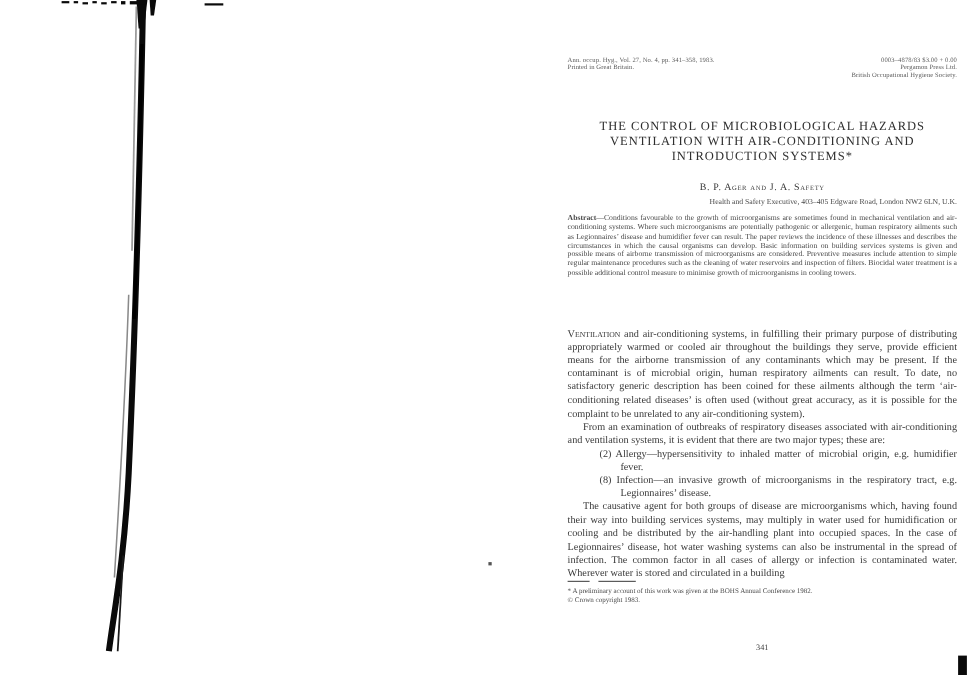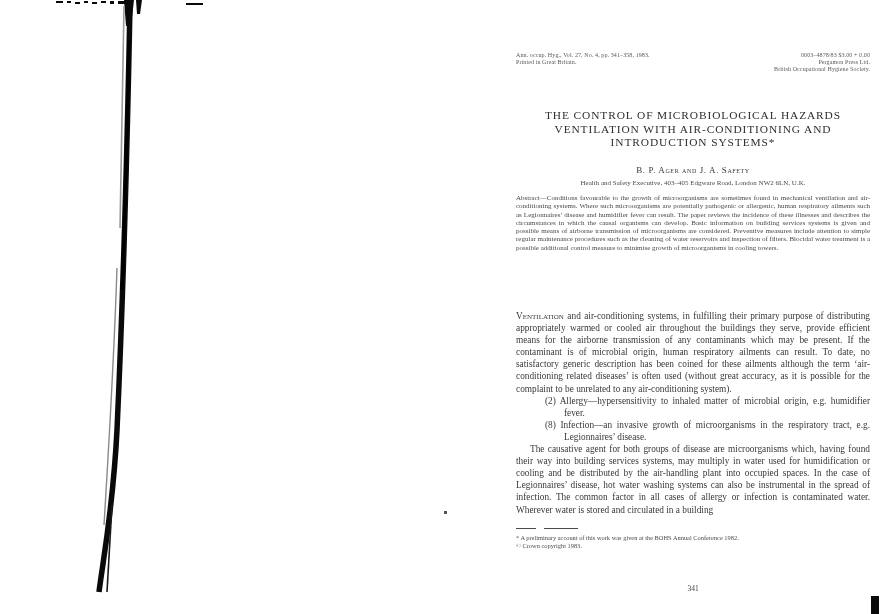--- a/index.html
+++ b/index.html
@@ -45,45 +45,44 @@
   .authors {
     position: absolute; top: 113px; left: 0; right: 0;
     text-align: center;
     font-variant: small-caps;
     font-size: 9px; letter-spacing: 0.6px;
     color: #3a3a3a;
   }
 
   .affiliation {
     position: absolute; top: 127px; left: 0; right: 0;
-    text-align: center;
+    text-align: right;
     font-size: 7px; color: #4a4a4a;
   }
 
   .abstract {
     position: absolute; top: 142px; left: 0; right: 0;
     font-size: 7px; line-height: 8.3px;
     text-align: justify;
     color: #484848;
   }
-  .abstract .abstract-label { font-weight: normal; }
+  .abstract .abstract-label { font-weight: bold; }
 
   .section-heading {
     position: absolute; top: 233px; left: 0; right: 0;
     text-align: center;
     font-size: 8px; letter-spacing: 2.6px;
     color: #3c3c3c;
   }
 
   .bodytext {
     position: absolute; top: 246px; left: 0; right: 0;
     font-size: 9.3px; line-height: 12.1px;
     text-align: justify;
     color: #383838;
-    margin-top: 12px;
   }
   .bodytext p { margin: 0; }
   .p-indent { text-indent: 14px; }
   .lead-smallcaps { font-variant: small-caps; }
   .list-item { padding-left: 48px; text-indent: -19px; }
 
   .footnotes {
     position: absolute; top: 476px; left: 0; right: 0;
     font-size: 6.4px; line-height: 8.2px;
     color: #4c4c4c;
@@ -156,20 +155,21 @@
 
   <div class="affiliation">Health and Safety Executive, 403–405 Edgware Road, London NW2 6LN, U.K.</div>
 
   <div class="abstract">
     <span class="abstract-label">Abstract</span><span>—Conditions favourable to the growth of microorganisms are sometimes found in mechanical ventilation and air-conditioning systems. Where such microorganisms are potentially pathogenic or allergenic, human respiratory ailments such as Legionnaires’ disease and humidifier fever can result. The paper reviews the incidence of these illnesses and describes the circumstances in which the causal organisms can develop. Basic information on building services systems is given and possible means of airborne transmission of microorganisms are considered. Preventive measures include attention to simple regular maintenance procedures such as the cleaning of water reservoirs and inspection of filters. Biocidal water treatment is a possible additional control measure to minimise growth of microorganisms in cooling towers.</span>
   </div>
 
 
   <div class="bodytext">
     <p><span class="lead-smallcaps">Ventilation</span><span> and air-conditioning systems, in fulfilling their primary purpose of distributing appropriately warmed or cooled air throughout the buildings they serve, provide efficient means for the airborne transmission of any contaminants which may be present. If the contaminant is of microbial origin, human respiratory ailments can result. To date, no satisfactory generic description has been coined for these ailments although the term ‘air-conditioning related diseases’ is often used (without great accuracy, as it is possible for the complaint to be unrelated to any air-conditioning system).</span></p>
+    <p class="p-indent">From an examination of outbreaks of respiratory diseases associated with air-conditioning and ventilation systems, it is evident that there are two major types; these are:</p>
     <p class="list-item">(2) Allergy—hypersensitivity to inhaled matter of microbial origin, e.g. humidifier fever.</p>
     <p class="list-item">(8) Infection—an invasive growth of microorganisms in the respiratory tract, e.g. Legionnaires’ disease.</p>
     <p class="p-indent">The causative agent for both groups of disease are microorganisms which, having found their way into building services systems, may multiply in water used for humidification or cooling and be distributed by the air-handling plant into occupied spaces. In the case of Legionnaires’ disease, hot water washing systems can also be instrumental in the spread of infection. The common factor in all cases of allergy or infection is contaminated water. Wherever water is stored and circulated in a building</p>
   </div>
 
   <div class="footnotes">
     <div class="fn-rule"><span class="seg1"></span><span class="seg2"></span></div>
     <div>* A preliminary account of this work was given at the BOHS Annual Conference 1982.</div>
     <div>© Crown copyright 1983.</div>
   </div>

